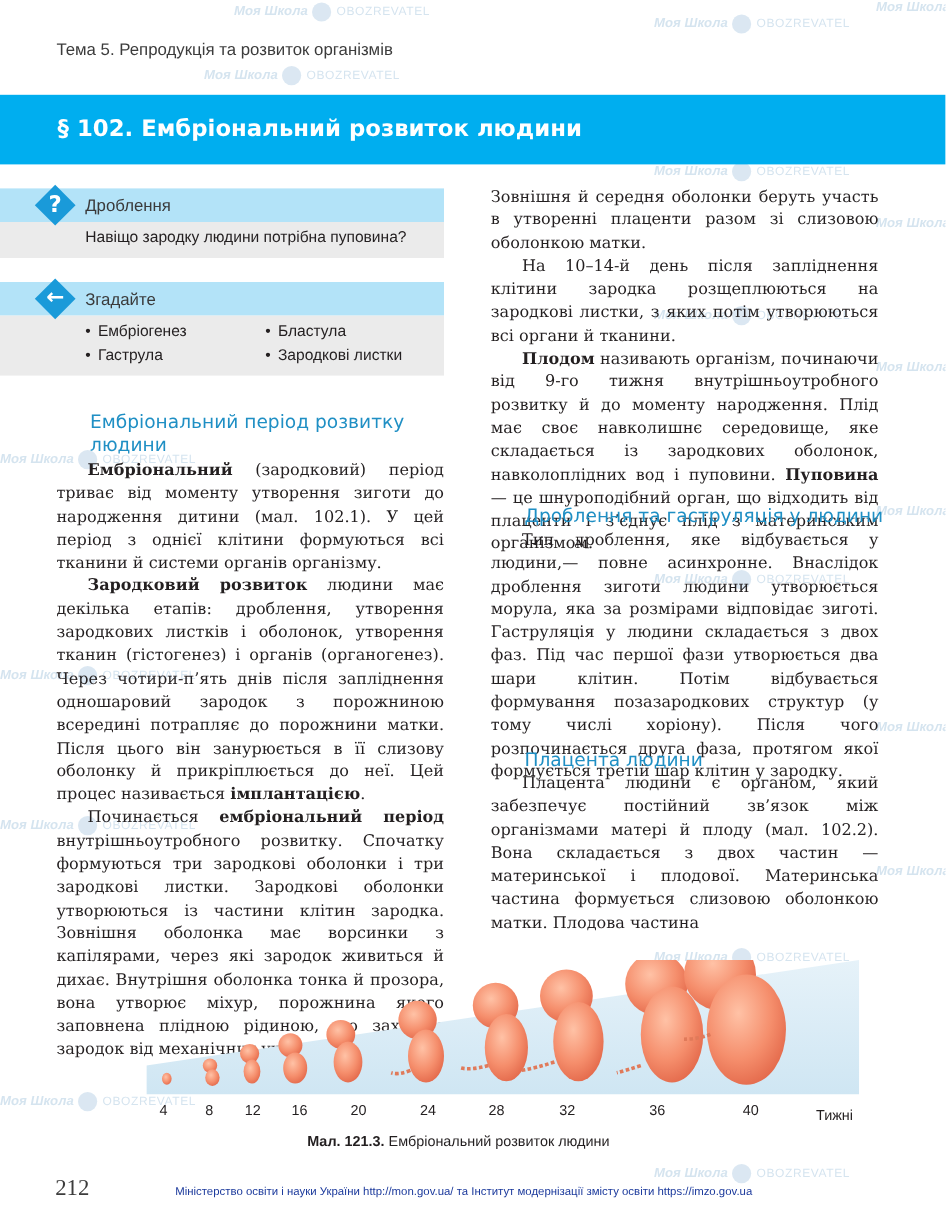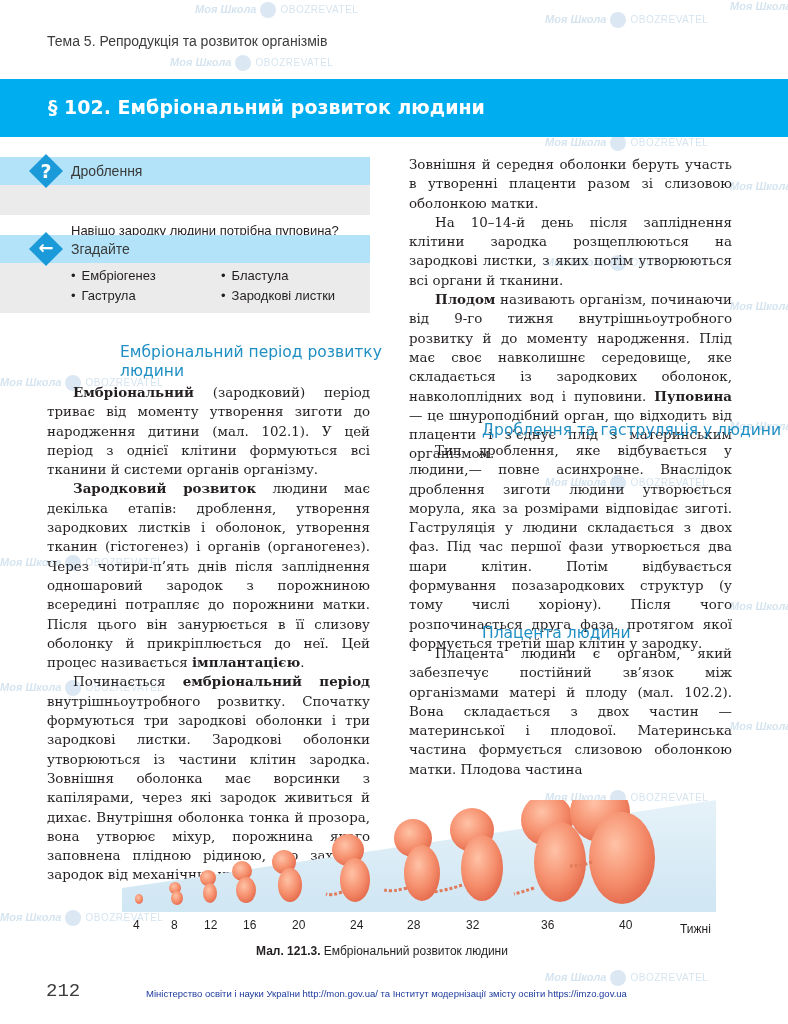--- a/index.html
+++ b/index.html
@@ -13,37 +13,37 @@
   .topic { position: absolute; left: 47px; top: 33px; font-family: "Liberation Sans", sans-serif; font-size: 14px; color: #3c3c3c; }
 
   .section-bar { position: absolute; left: 0; top: 79px; width: 788px; height: 58px; background: #00aeef; }
   .section-title { position: absolute; left: 48px; top: 96px; font-family: "DejaVu Sans", sans-serif; font-weight: bold; font-size: 19px; color: #ffffff; }
 
   .box-head { position: absolute; left: 0; width: 370px; height: 28px; background: #b3e3f8; }
   .box-body { position: absolute; left: 0; width: 370px; background: #ebebeb; }
   .box-label { position: absolute; left: 71px; font-family: "Liberation Sans", sans-serif; font-size: 14px; color: #3a3a3a; }
   .diamond { position: absolute; left: 34px; width: 24px; height: 24px; background: #1a9ad9; transform: rotate(45deg); }
   .diamond-glyph { position: absolute; left: 34px; width: 24px; text-align: center; color: #fff; font-family: "DejaVu Sans", sans-serif; font-size: 19px; font-weight: bold; line-height: 24px; }
-  .q-text { position: absolute; left: 71px; top: 190px; font-family: "Liberation Sans", sans-serif; font-size: 13px; color: #231f20; margin-top: 33px; }
+  .q-text { position: absolute; left: 71px; top: 190px; font-family: "Liberation Sans", sans-serif; font-size: 13px; color: #231f20; }
   .bullet { position: absolute; font-family: "Liberation Sans", sans-serif; font-size: 13px; color: #231f20; }
   .bullet::before { content: "•"; margin-right: 6px; }
 
-  .sub-heading { position: absolute; font-family: "DejaVu Sans", sans-serif; font-size: 15.5px; color: #1f8fc4; line-height: 19px; margin-left: 45px; }
+  .sub-heading { position: absolute; font-family: "DejaVu Sans", sans-serif; font-size: 15.5px; color: #1f8fc4; line-height: 19px; }
 
   .para { position: absolute; font-size: 13.4px; line-height: 19.3px; text-align: justify; color: #231f20; }
   .para p { text-indent: 26px; text-align: justify; text-align-last: left; }
   .para b { font-weight: bold; }
 
   .figure { position: absolute; left: 122px; top: 800px; width: 594px; height: 112px; }
   .tick { position: absolute; top: 918px; font-family: "Liberation Sans", sans-serif; font-size: 12px; color: #231f20; }
   .weeks-label { position: absolute; left: 680px; top: 922px; font-family: "Liberation Sans", sans-serif; font-size: 12px; color: #231f20; }
   .caption { position: absolute; left: 256px; top: 944px; font-family: "Liberation Sans", sans-serif; font-size: 12px; color: #231f20; }
   .caption b { font-weight: bold; }
 
-  .page-num { position: absolute; left: 46px; top: 980px; font-family: Liberation Mono, monospace; font-size: 19px; color: #3c3c3c; font-weight: 300; }
+  .page-num { position: absolute; left: 46px; top: 980px; font-family: Liberation Serif, serif; font-size: 19px; color: #3c3c3c; font-weight: 300; }
   .legal { position: absolute; left: 146px; top: 987px; font-family: "Liberation Sans", sans-serif; font-size: 9.5px; color: #1c3a9c; line-height: 13px; }
 </style>
 </head>
 <body>
 
 <div>
   <div class="wm" style="left:195px;top:2px"><span>Моя Школа</span><span class="circ"></span><span class="ob">OBOZREVATEL</span></div>
   <div class="wm" style="left:545px;top:12px"><span>Моя Школа</span><span class="circ"></span><span class="ob">OBOZREVATEL</span></div>
   <div class="wm" style="left:170px;top:55px"><span>Моя Школа</span><span class="circ"></span><span class="ob">OBOZREVATEL</span></div>
   <div class="wm" style="left:730px;top:0px"><span>Моя Школа</span></div>

